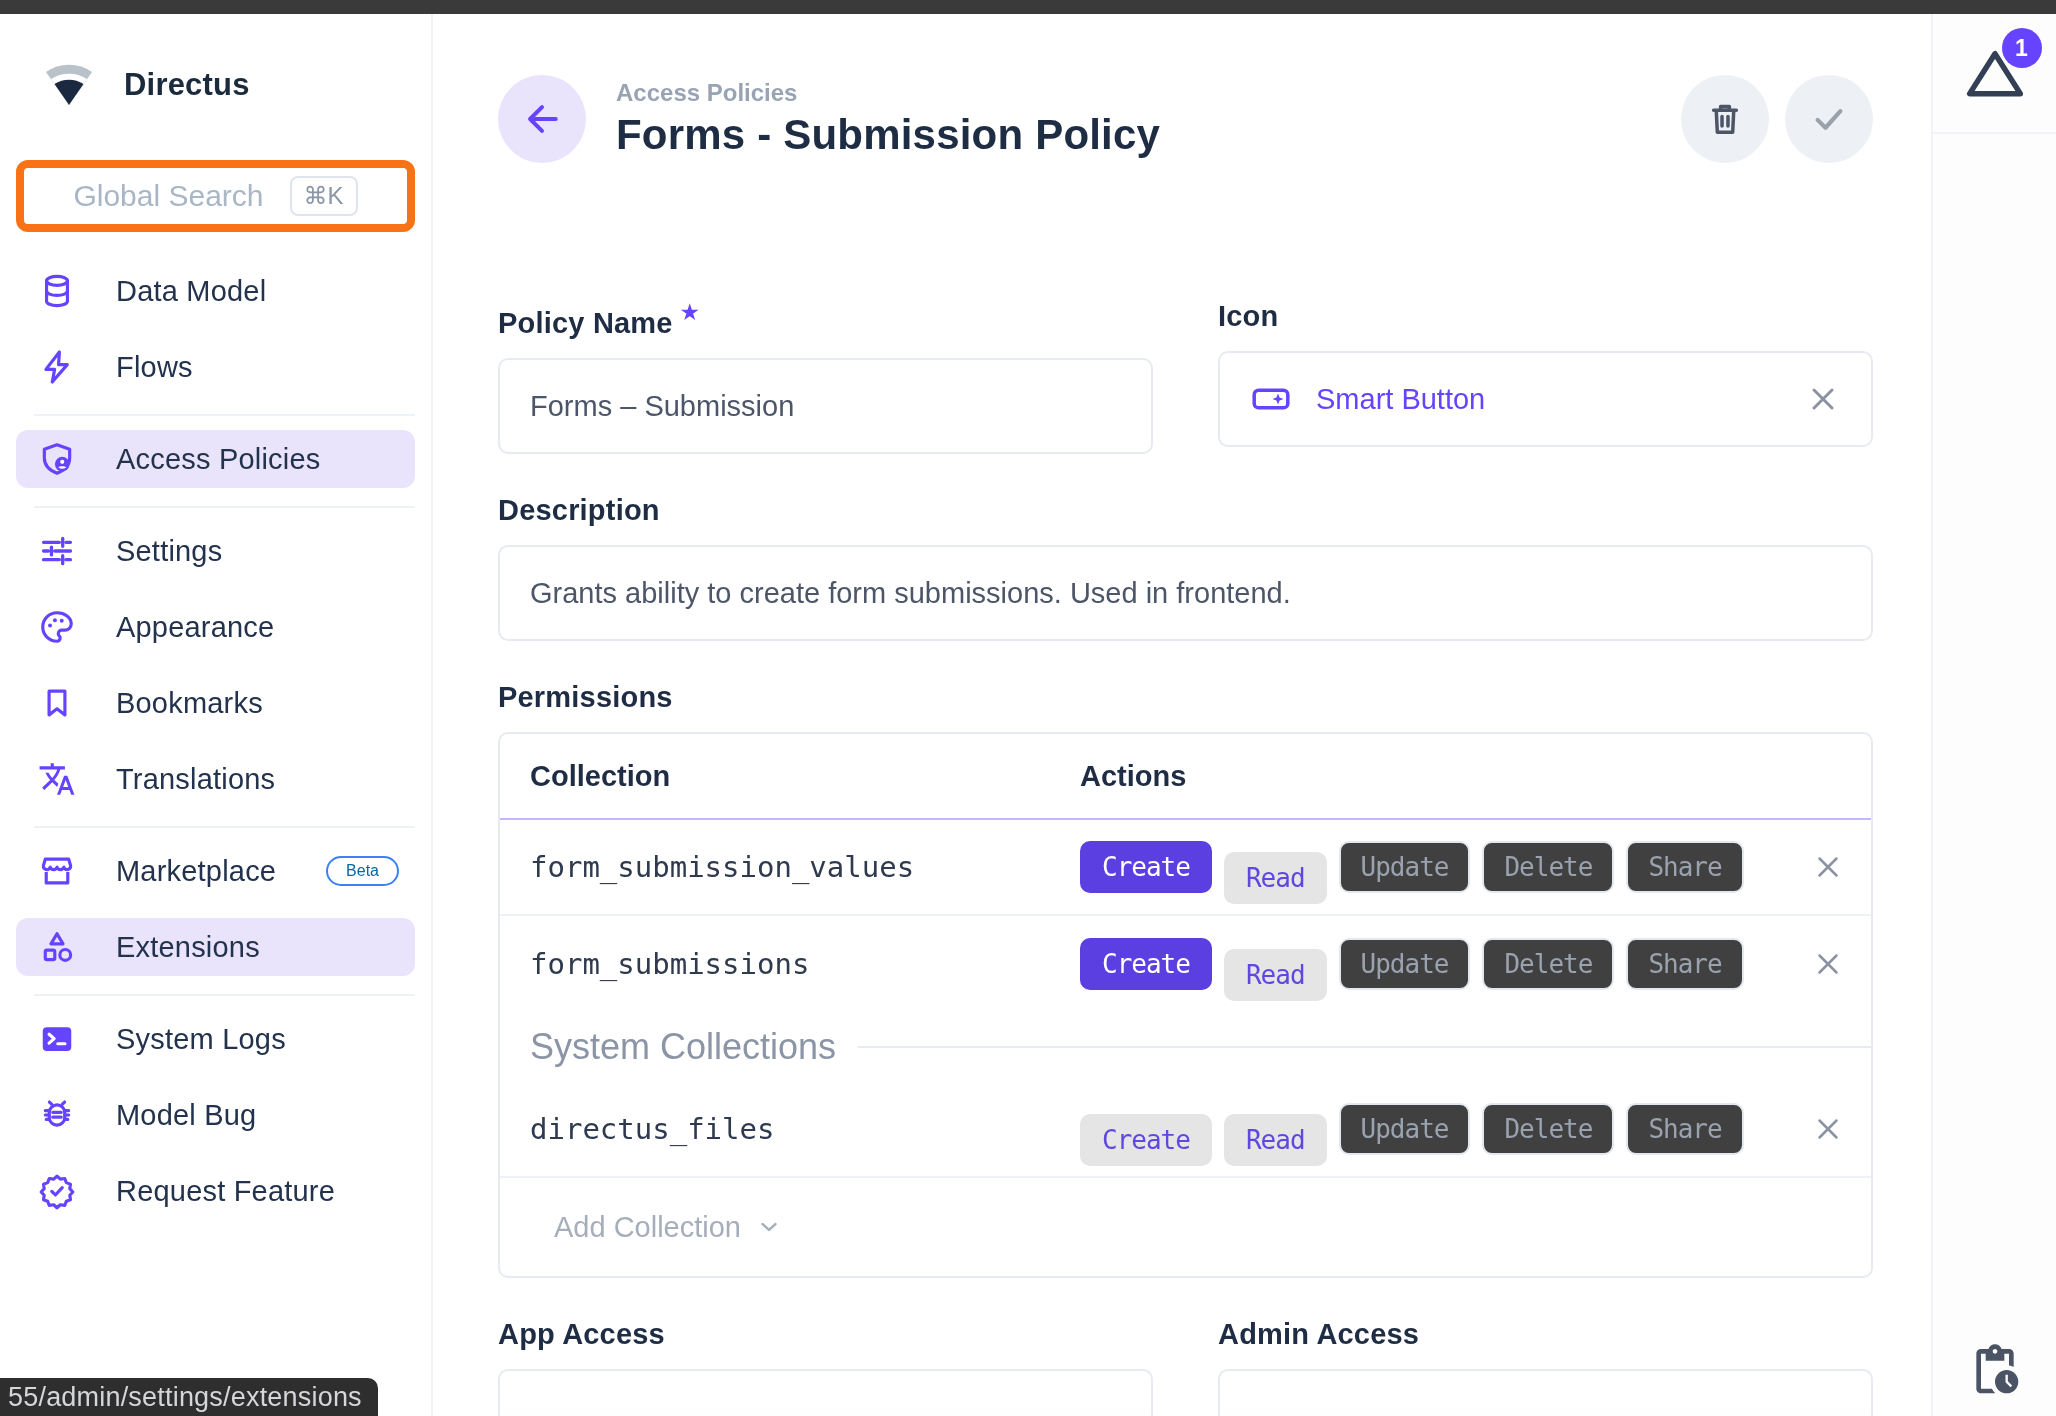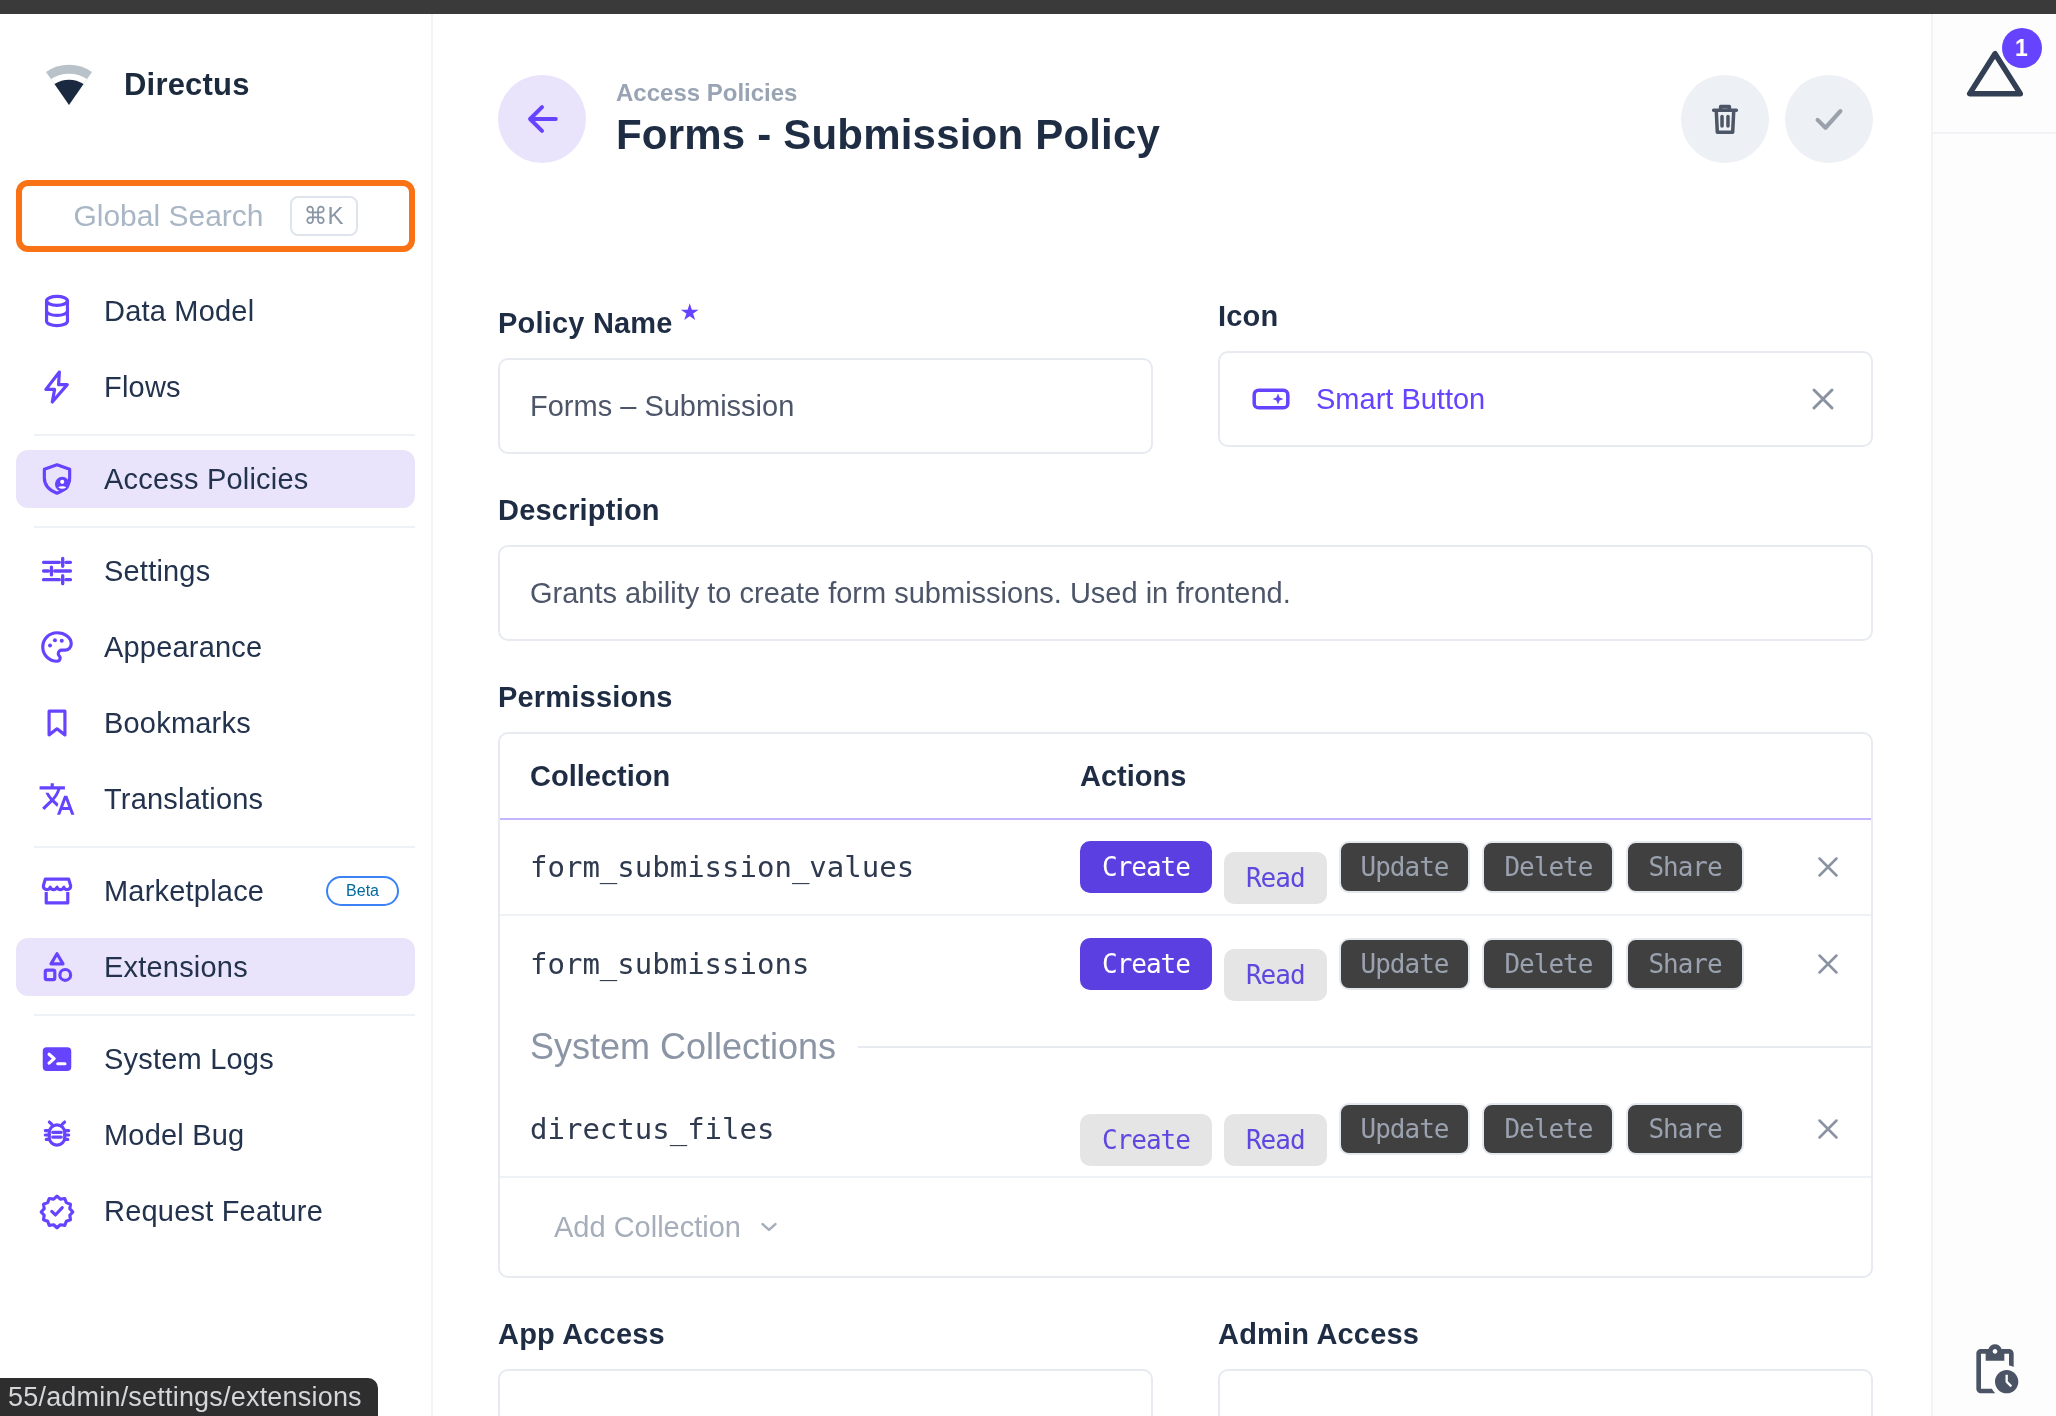--- a/index.html
+++ b/index.html
@@ -9,32 +9,32 @@
     background:#ffffff; color:#1f2d44; position:relative;
   }
   .topbar { height:14px; background:#3a3a3a; width:100%; }
   .app { display:flex; height:1402px; }
 
   
   .sidebar { width:433px; min-width:433px; background:#ffffff; border-right:2px solid #f1f3f6; position:relative; }
   .brand { display:flex; align-items:center; gap:26px; padding:44px 0 0 40px; }
   .brand-name { font-size:31px; font-weight:600; color:#1c2a3d; letter-spacing:.2px; }
   .search-box {
-    margin:68px 16px 0; height:72px; border:6px solid #f97316; border-radius:12px;
+    margin:48px 16px 0; height:72px; border:8px solid #f97316; border-radius:12px;
     display:flex; align-items:center; justify-content:center; gap:26px; color:#a9b6c6;
   }
   .search-ph { font-size:30px; }
   .kbd {
     font-size:24px; color:#8a96a6; border:2px solid #dfe5ec; border-radius:8px;
     padding:4px 12px; line-height:1.2;
   }
   .nav { padding:30px 16px 0; }
   .nav-item {
     display:flex; align-items:center; height:58px; margin-bottom:18px;
-    padding:0 16px 0 22px; border-radius:12px; cursor:pointer;
+    padding:0 16px 0 22px; border-radius:12px; cursor:pointer;gap:12px;
   }
   .nav-item.nav-active { background:#e9e4fb; }
   .nav-icon { width:38px; height:38px; color:#6644ff; margin-right:28px; flex:none; display:flex; align-items:center; }
   .nav-icon svg { width:38px; height:38px; }
   .nav-label { font-size:29px; color:#23334d; font-weight:500; letter-spacing:.2px; }
   .nav-divider { height:2px; background:#eef1f5; margin:14px 0 14px 18px; }
   .beta-pill {
     margin-left:auto; font-size:16px; color:#0369a1; border:2px solid #3b82f6;
     border-radius:999px; padding:4px 18px;
   }

